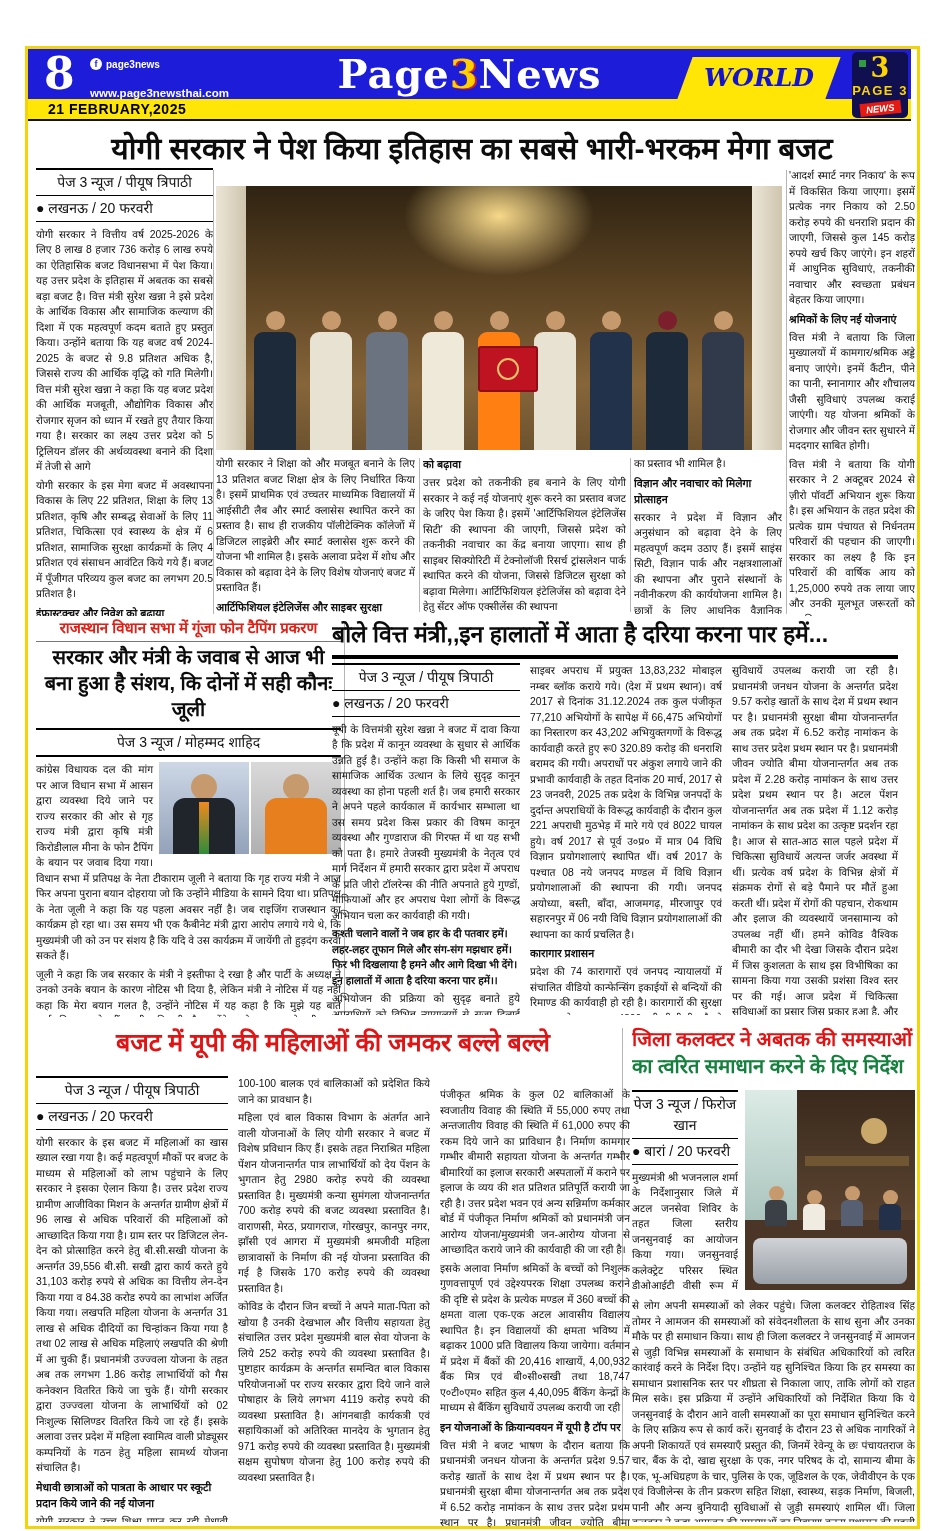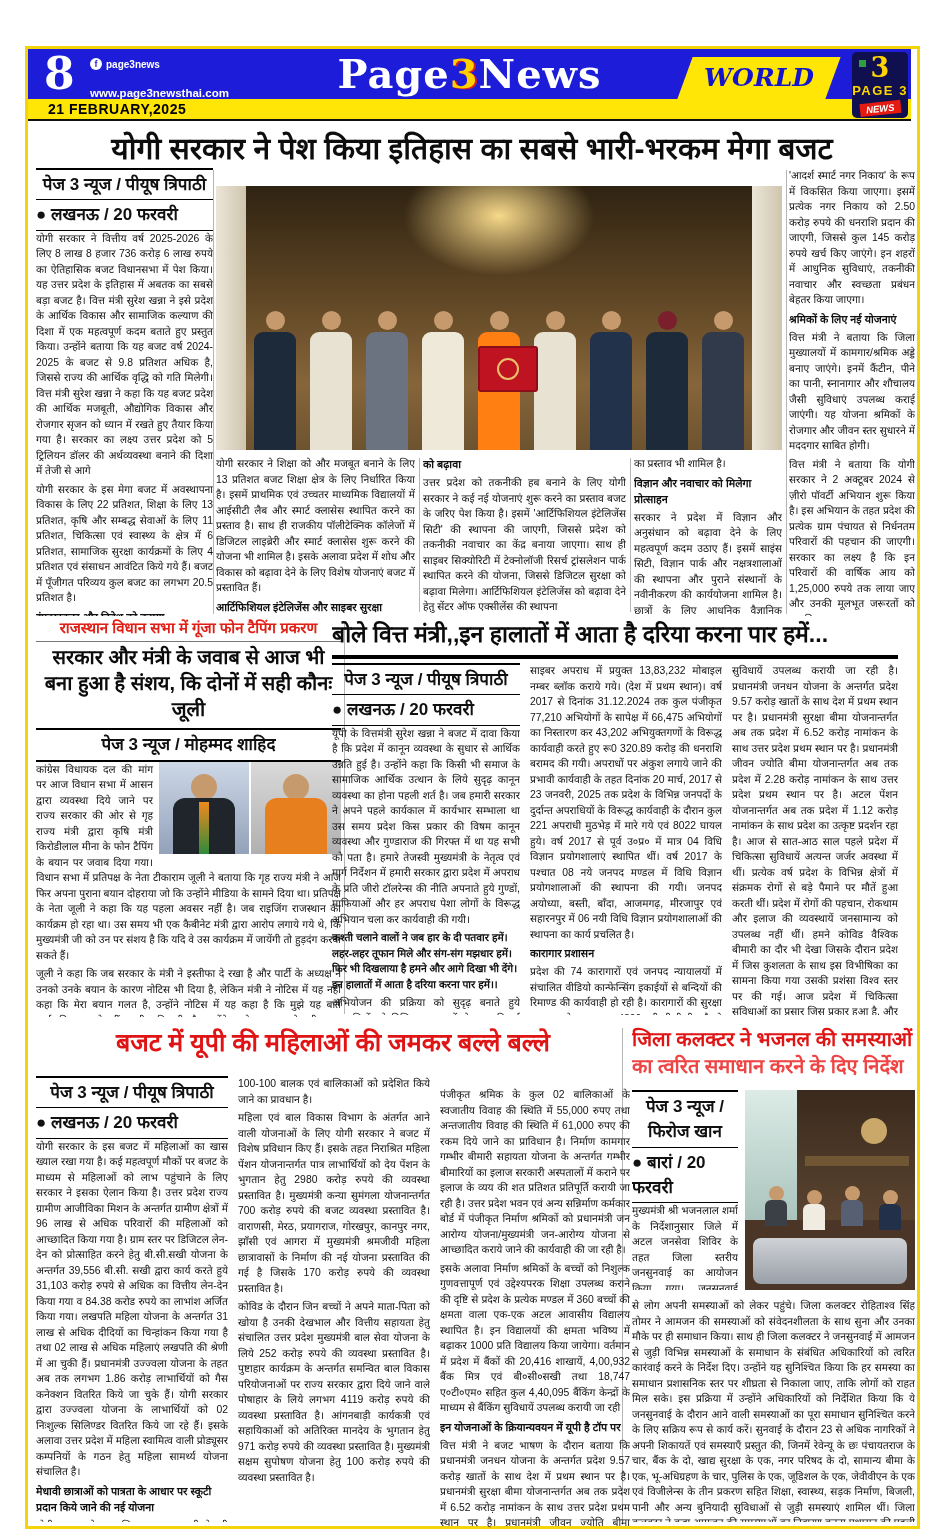--- a/index.html
+++ b/index.html
@@ -23,21 +23,21 @@
   .logo .l3{color:#ffd400;font-family:"DejaVu Serif",serif;font-weight:bold;font-size:27px;line-height:30px;display:block;}
   .logo .lp{color:#ffd400;font-size:13px;font-weight:bold;letter-spacing:1.5px;display:block;}
   .logo .ln{display:inline-block;background:#e51b12;color:#fff;font-style:italic;font-weight:bold;font-size:9.5px;padding:1px 6px;transform:rotate(-6deg);margin-top:2px;}
   .logo .lg{position:absolute;left:7px;top:8px;width:7px;height:7px;background:#2e9e3e;}
 
   
   .hl-main{position:absolute;left:38px;top:127px;width:868px;text-align:center;font-size:30px;font-weight:800;color:#0d0d0d;white-space:nowrap;overflow:hidden;}
   .tcol{position:absolute;text-align:justify;font-size:10.4px;line-height:1.49;overflow:hidden;}
   .tcol p{margin:0 0 3px;}
   .sub{font-weight:bold;font-size:10.8px;margin:2px 0;text-align:left;}
-  .byline{border-top:2px solid #000;border-bottom:1.5px solid #000;font-size:17px;font-weight:bold;}
+  .byline{border-top:2px solid #000;border-bottom:1.5px solid #000;font-size:14px;font-weight:normal;margin-bottom:5px;}
   .by-top{text-align:center;padding:2px 0;border-bottom:1px solid #000;}
   .by-bot{padding:2px 0;text-align:left;}
   .vdiv{position:absolute;width:1px;background:#b5b5b5;}
   .poem{font-weight:bold;white-space:pre-line;text-align:left;}
 
   
   .photo-main{position:absolute;left:216px;top:186px;width:566px;height:264px;overflow:hidden;
     background:linear-gradient(180deg,#2f2312 0%,#5d4423 40%,#86653a 75%,#6d5330 100%);}
   .pm-glow{position:absolute;left:33%;top:-30px;width:34%;height:120px;border-radius:50%;
     background:radial-gradient(ellipse at center,#f7d98a 0%,rgba(247,217,138,0) 70%);}
@@ -70,21 +70,21 @@
   .wm-head{position:absolute;width:15px;height:15px;border-radius:50%;background:#c79a6d;}
   .wm-suit{position:absolute;width:22px;height:26px;border-radius:6px 6px 0 0;}
 
   
   .kicker{color:#e02016;font-weight:800;font-size:15px;text-align:center;border-bottom:1px solid #777;padding-bottom:2px;margin-bottom:2px;white-space:nowrap;overflow:hidden;}
   .jhl{font-size:20px;font-weight:800;line-height:1.3;text-align:center;color:#0b0b0b;margin:2px 0 6px;}
   .fin-hl{font-size:23px;font-weight:800;color:#0b0b0b;border-bottom:4px solid #000;padding-bottom:6px;margin-bottom:8px;white-space:nowrap;overflow:hidden;}
   .women-hl{position:absolute;left:0;top:0;width:100%;text-align:center;font-size:25px;font-weight:800;color:#e01414;white-space:nowrap;overflow:hidden;}
   .coll-hl{font-size:20px;font-weight:800;line-height:1.35;white-space:nowrap;overflow:hidden;}
   .coll-hl .l1{color:#e01414;display:block;}
-  .coll-hl .l2{color:#ef4444;display:block;}
+  .coll-hl .l2{color:#15803d;display:block;}
 </style>
 </head>
 <body>
 
 <div id="canvas">
   <div class="frame"></div>
 
   <div class="topbar">
     <div class="pagenum">8</div>
     <div class="fbrow">
@@ -265,21 +265,21 @@
     <div class="tcol" style="left:404px;top:52px;width:190px;height:446px;margin-top:11px;">
       <p>पंजीकृत श्रमिक के कुल 02 बालिकाओं के स्वजातीय विवाह की स्थिति में 55,000 रुपए तथा अन्तजातीय विवाह की स्थिति में 61,000 रुपए की रकम दिये जाने का प्राविधान है। निर्माण कामगार गम्भीर बीमारी सहायता योजना के अन्तर्गत गम्भीर बीमारियों का इलाज सरकारी अस्पतालों में कराने पर इलाज के व्यय की शत प्रतिशत प्रतिपूर्ति करायी जा रही है। उत्तर प्रदेश भवन एवं अन्य सन्निर्माण कर्मकार बोर्ड में पंजीकृत निर्माण श्रमिकों को प्रधानमंत्री जन आरोग्य योजना/मुख्यमंत्री जन-आरोग्य योजना से आच्छादित कराये जाने की कार्यवाही की जा रही है।</p>
       <p>इसके अलावा निर्माण श्रमिकों के बच्चों को निशुल्क गुणवत्तापूर्ण एवं उद्देश्यपरक शिक्षा उपलब्ध कराने की दृष्टि से प्रदेश के प्रत्येक मण्डल में 360 बच्चों की क्षमता वाला एक-एक अटल आवासीय विद्यालय स्थापित है। इन विद्यालयों की क्षमता भविष्य में बढ़ाकर 1000 प्रति विद्यालय किया जायेगा। वर्तमान में प्रदेश में बैंकों की 20,416 शाखायें, 4,00,932 बैंक मित्र एवं बी०सी०सखी तथा 18,747 ए०टी०एम० सहित कुल 4,40,095 बैंकिंग केन्द्रों के माध्यम से बैंकिंग सुविधायें उपलब्ध करायी जा रही</p>
       <p class="sub">इन योजनाओं के क्रियान्यवयन में यूपी है टॉप पर</p>
       <p>वित्त मंत्री ने बजट भाषण के दौरान बताया कि प्रधानमंत्री जनधन योजना के अन्तर्गत प्रदेश 9.57 करोड़ खातों के साथ देश में प्रथम स्थान पर है। प्रधानमंत्री सुरक्षा बीमा योजनान्तर्गत अब तक प्रदेश में 6.52 करोड़ नामांकन के साथ उत्तर प्रदेश प्रथम स्थान पर है। प्रधानमंत्री जीवन ज्योति बीमा योजनान्तर्गत अब तक प्रदेश में 2.28 करोड़ नामांकन के साथ उत्तर प्रदेश प्रथम स्थान पर है। अटल पेंशन योजनान्तर्गत अब तक प्रदेश में 1.12 करोड़ नामांकन के साथ प्रदेश का उत्कृष्ट प्रदर्शन रहा है।</p>
     </div>
   </div>
 
   <div style="position:absolute;left:632px;top:1026px;width:283px;height:496px;">
     <div class="coll-hl">
-      <span class="l1">जिला कलक्टर ने भजनल की समस्याओं</span>
+      <span class="l1">जिला कलक्टर ने अबतक की समस्याओं</span>
       <span class="l2">का त्वरित समाधान करने के दिए निर्देश</span>
     </div>
     <div class="tcol" style="left:0;top:64px;width:106px;height:200px;">
       <div class="byline">
         <div class="by-top">पेज 3 न्यूज / फिरोज खान</div>
         <div class="by-bot">● बारां  / 20 फरवरी</div>
       </div>
       <p>मुख्यमंत्री श्री भजनलाल शर्मा के निर्देशानुसार जिले में अटल जनसेवा शिविर के तहत जिला स्तरीय जनसुनवाई का आयोजन किया गया। जनसुनवाई कलेक्ट्रेट परिसर स्थित डीओआईटी वीसी रूम में गुरुवार को आयोजित की गई, जिसमें जिले भर</p>
     </div>
     <div class="photo-meeting">

